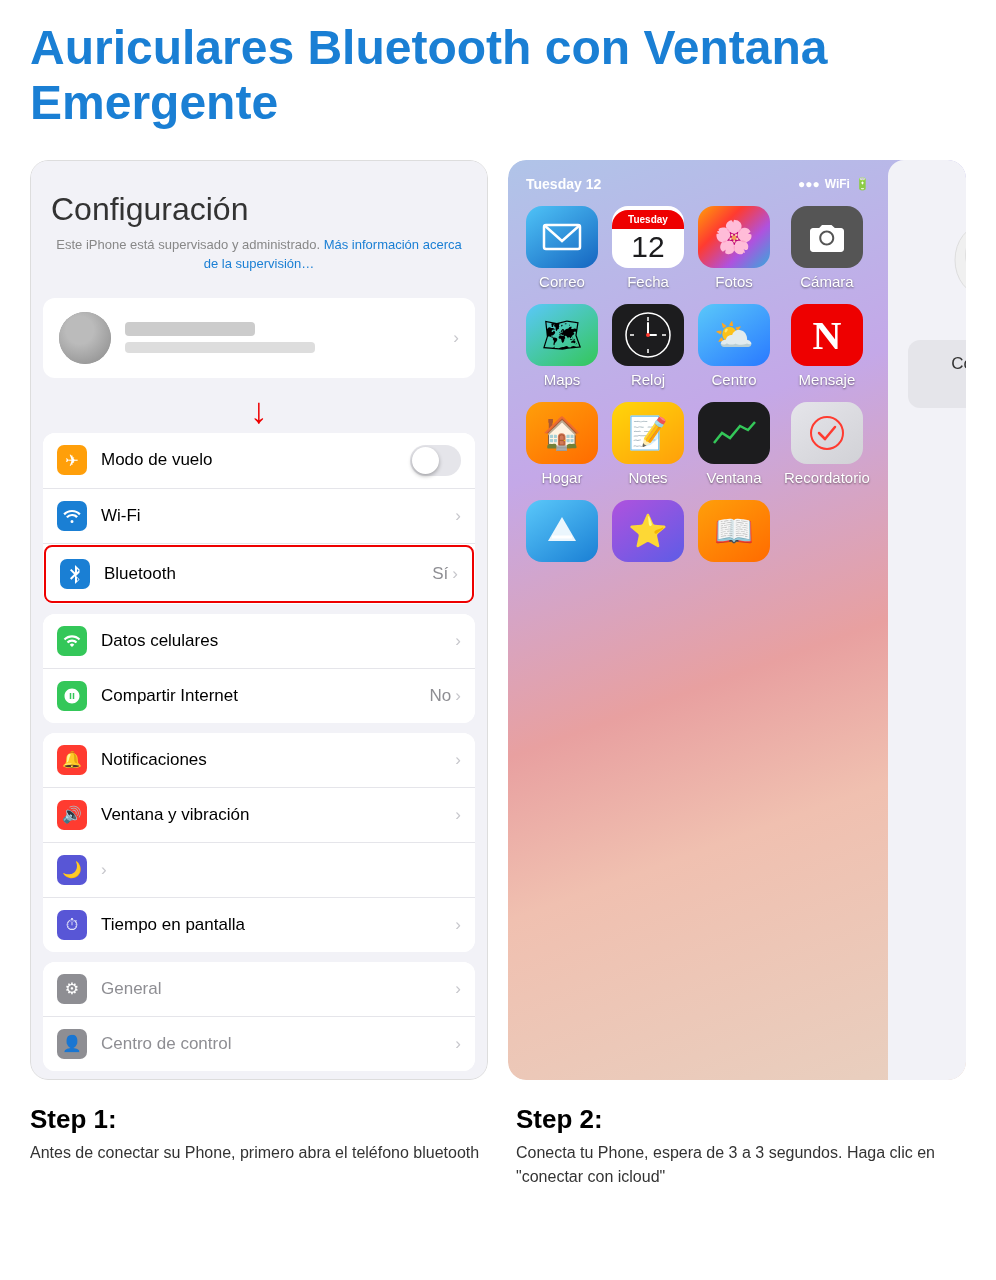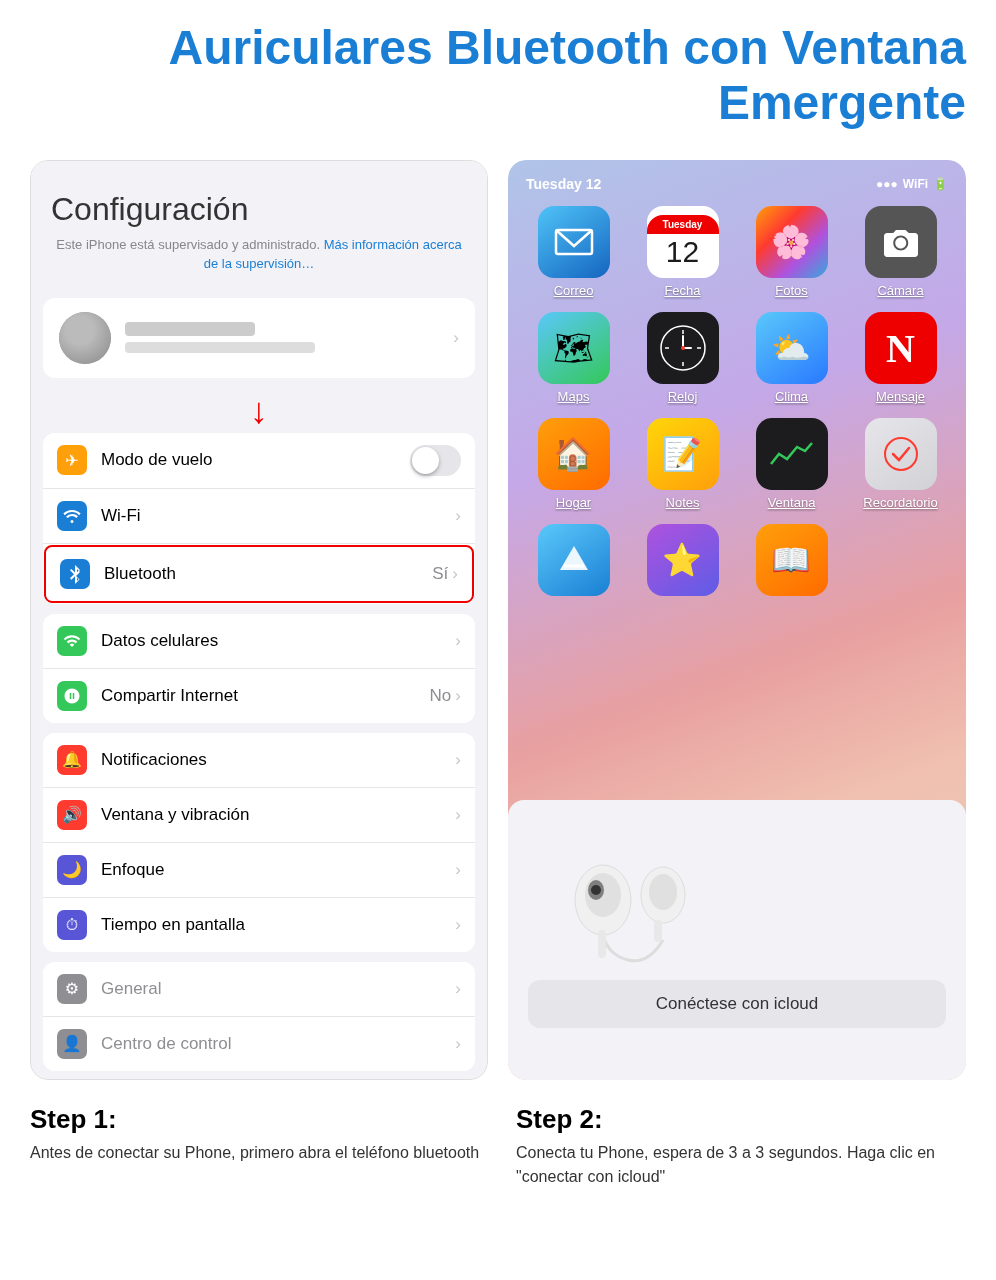--- a/index.html
+++ b/index.html
@@ -10,21 +10,21 @@
       min-height: 1280px;
     }
 
     .page-wrapper {
       width: 996px;
       padding: 20px 30px 30px 30px;
     }
 
     
     .main-title {
-      text-align: right;
+      text-align: left;
       font-size: 48px;
       font-weight: 800;
       color: #1a7fd4;
       line-height: 1.15;
       margin-bottom: 30px;
     }
 
     
     .columns {
       display: flex;
@@ -225,21 +225,21 @@
       box-shadow: 0 2px 4px rgba(0,0,0,0.3);
     }
 
     
     .phone-right {
       border-radius: 18px;
       overflow: hidden;
       height: 920px;
       background: linear-gradient(160deg, #b0c4e8 0%, #c4a8e8 30%, #e8a0a0 55%, #f0c0b0 70%, #e8d0c0 100%);
       display: flex;
-      flex-direction: column;
+      flex-direction: row;
     }
 
     .home-screen-top {
       flex: 1;
       padding: 12px 10px 0 10px;
     }
 
     
     .status-bar {
       display: flex;
@@ -272,34 +272,33 @@
 
     .app-icon {
       display: flex;
       flex-direction: column;
       align-items: center;
       gap: 5px;
     }
 
     .app-icon-img {
       width: 72px;
-      height: 72px;
+      height: 62px;
       border-radius: 16px;
       display: flex;
       align-items: center;
       justify-content: center;
       font-size: 32px;
     }
 
     .app-label {
-      font-size: 13px;
+      font-size: 15px;
       color: #fff;
       text-shadow: 0 1px 2px rgba(0,0,0,0.5);
       text-align: center;
-      text-decoration: underline;
     }
 
     
     .app-mail { background: linear-gradient(145deg, #4fc3f7, #1565c0); }
     .app-fotos { background: linear-gradient(135deg, #ff9f0a, #ff3b30, #af52de, #34aadc); }
     .app-camera { background: #555; }
     .app-maps { background: linear-gradient(145deg, #5ac8fa, #34c759); }
     .app-clock { background: #1c1c1e; }
     .app-weather { background: linear-gradient(145deg, #5ac8fa, #2979ff); }
     .app-news { background: #e00; }
@@ -453,21 +452,20 @@
             <span class="row-label">Notificaciones</span>
             <span class="chevron">›</span>
           </div>
           <div class="settings-row">
             <div class="row-icon icon-sounds">🔊</div>
             <span class="row-label">Ventana y vibración</span>
             <span class="chevron">›</span>
           </div>
           <div class="settings-row">
             <div class="row-icon icon-focus">🌙</div>
-            <span class="row-label">Enfoque</span>
             <span class="chevron">›</span>
           </div>
           <div class="settings-row">
             <div class="row-icon icon-screentime">⏱</div>
             <span class="row-label">Tiempo en pantalla</span>
             <span class="chevron">›</span>
           </div>
         </div>
 
         <div class="settings-group">
@@ -554,21 +552,21 @@
                   <line x1="25" y1="25" x2="25" y2="13" stroke="white" stroke-width="2" stroke-linecap="round"></line>
                   <line x1="25" y1="25" x2="33" y2="25" stroke="white" stroke-width="2" stroke-linecap="round"></line>
                   <circle cx="25" cy="25" r="2" fill="#ff3b30"></circle>
                 </svg>
               </div>
               <span class="app-label">Reloj</span>
             </div>
 
             <div class="app-icon">
               <div class="app-icon-img app-weather">⛅</div>
-              <span class="app-label">Clima</span>
+              <span class="app-label">Centro</span>
             </div>
 
             <div class="app-icon">
               <div class="app-icon-img app-news" style="font-size:40px;font-weight:900;color:#fff;font-family:Georgia,serif;">N</div>
               <span class="app-label">Mensaje</span>
             </div>
 
             <div class="app-icon">
               <div class="app-icon-img app-home">🏠</div>
               <span class="app-label">Hogar</span>

